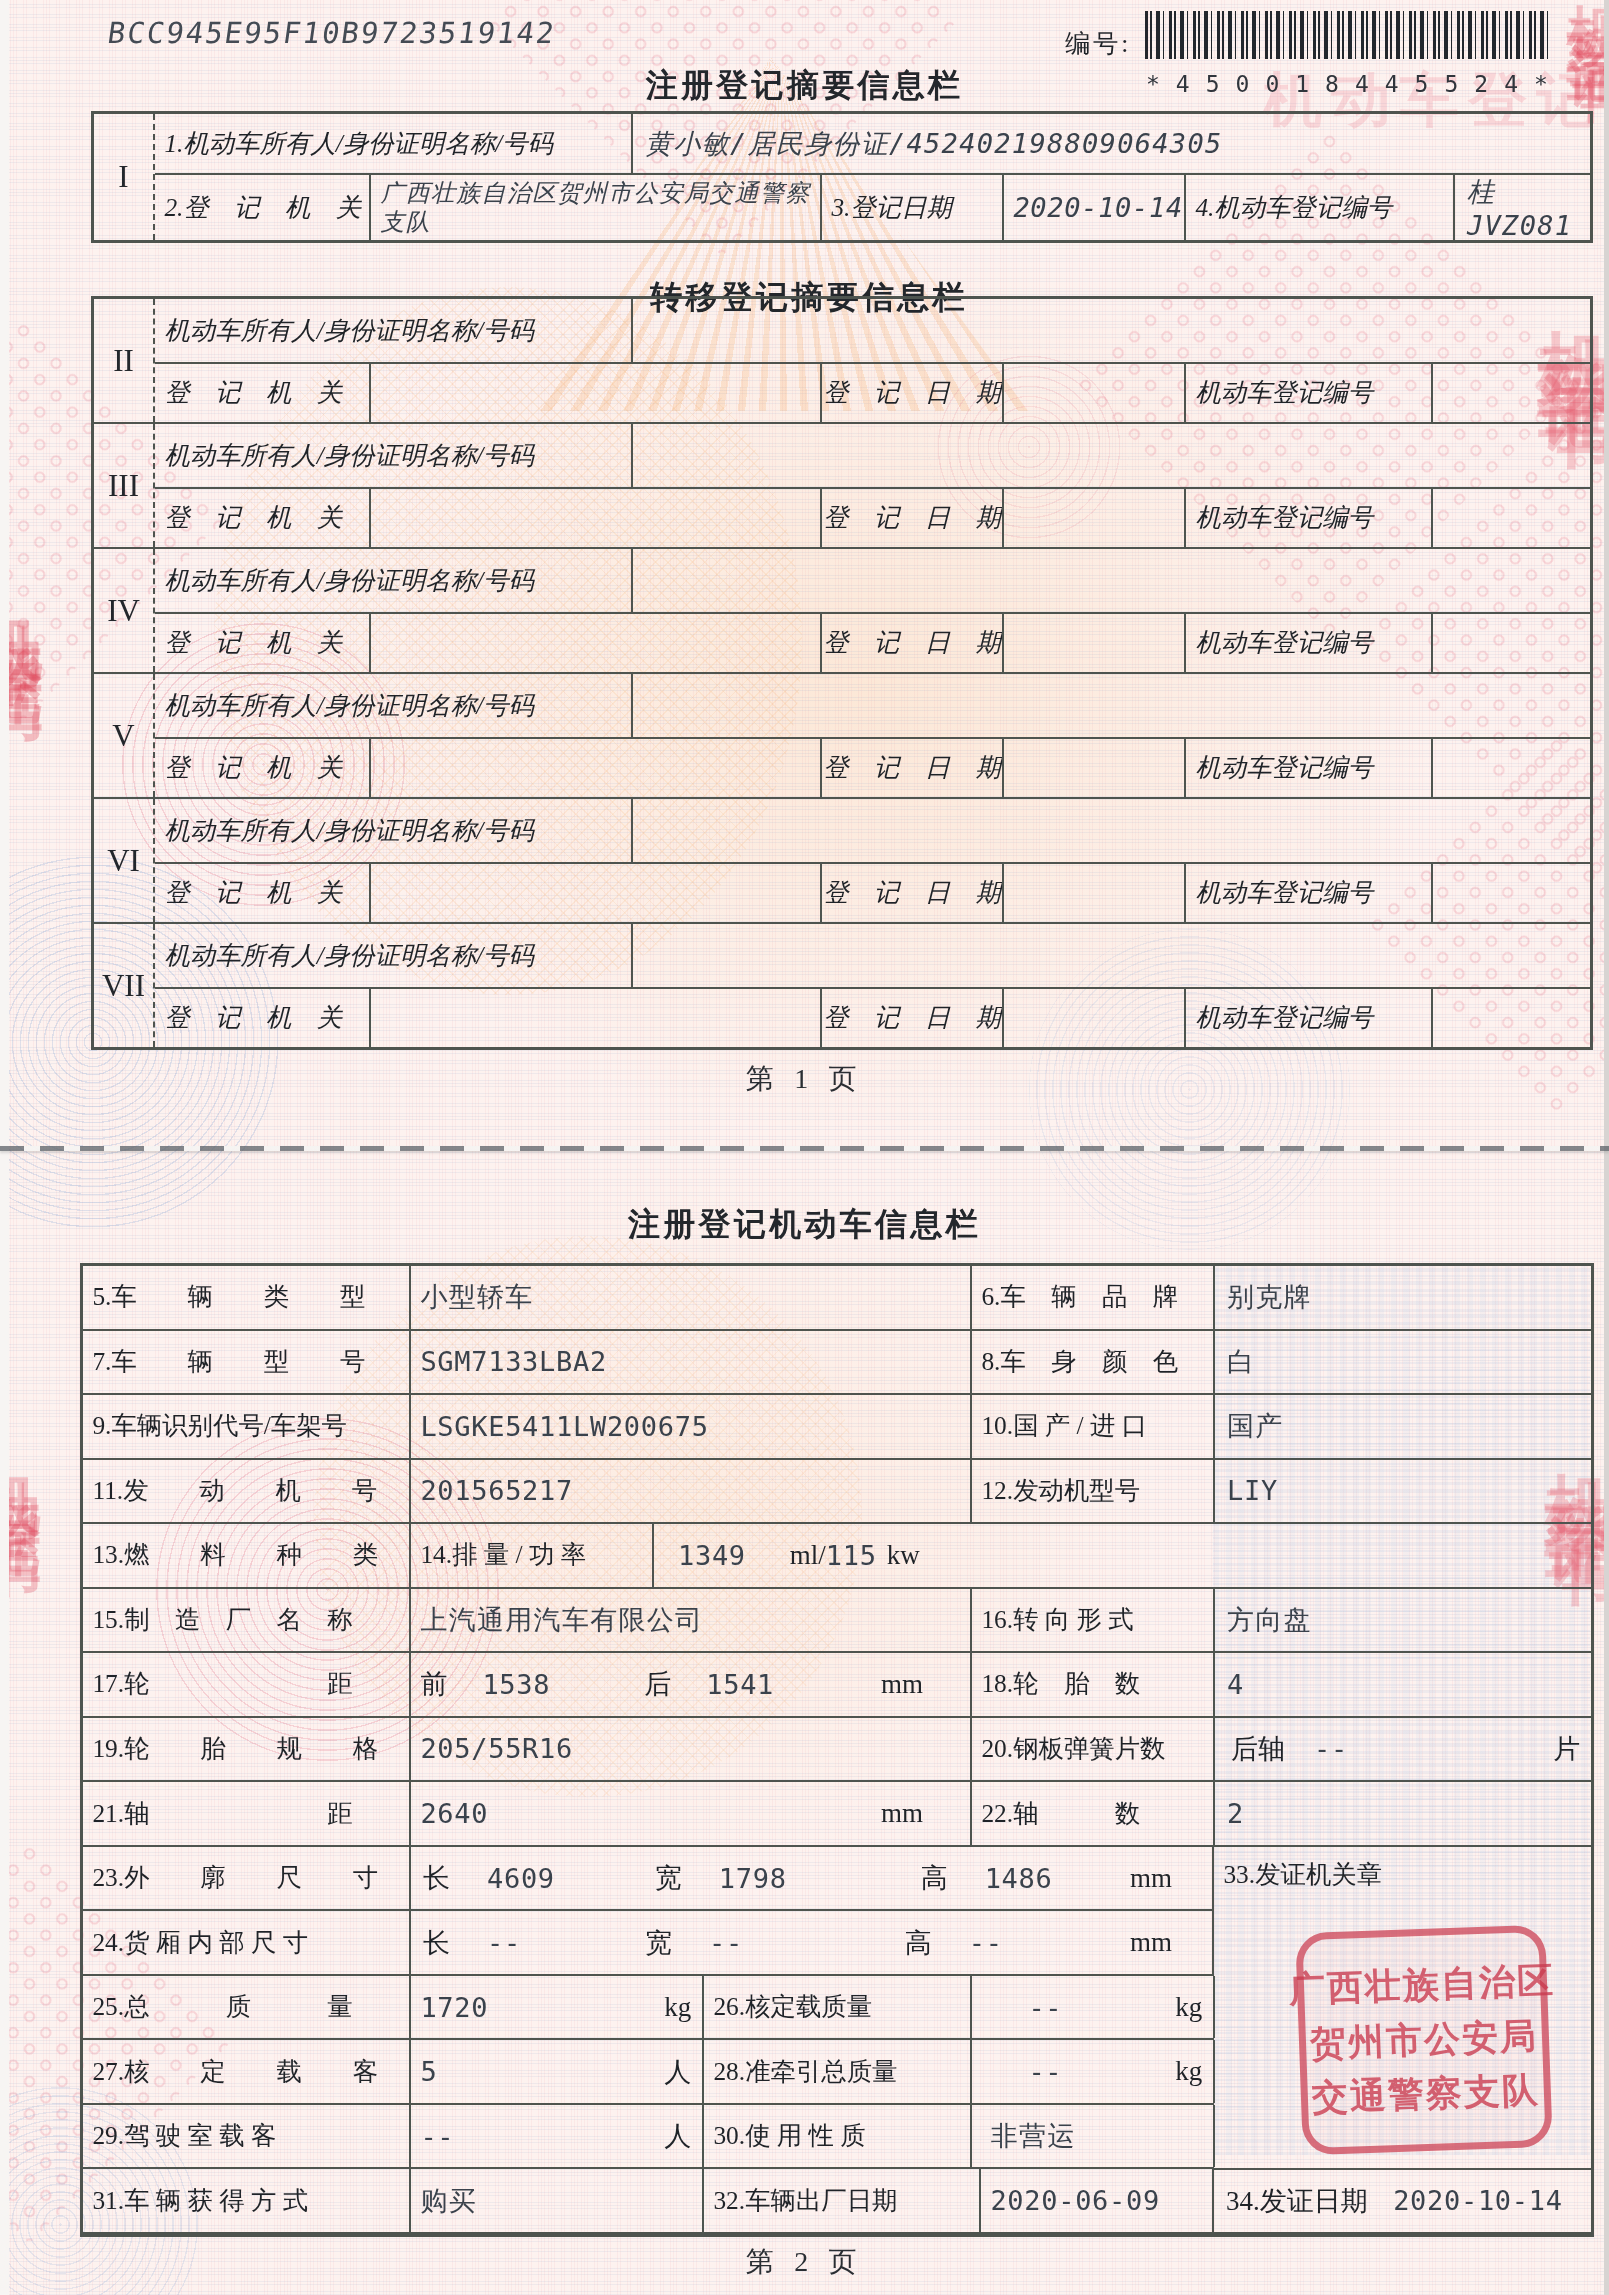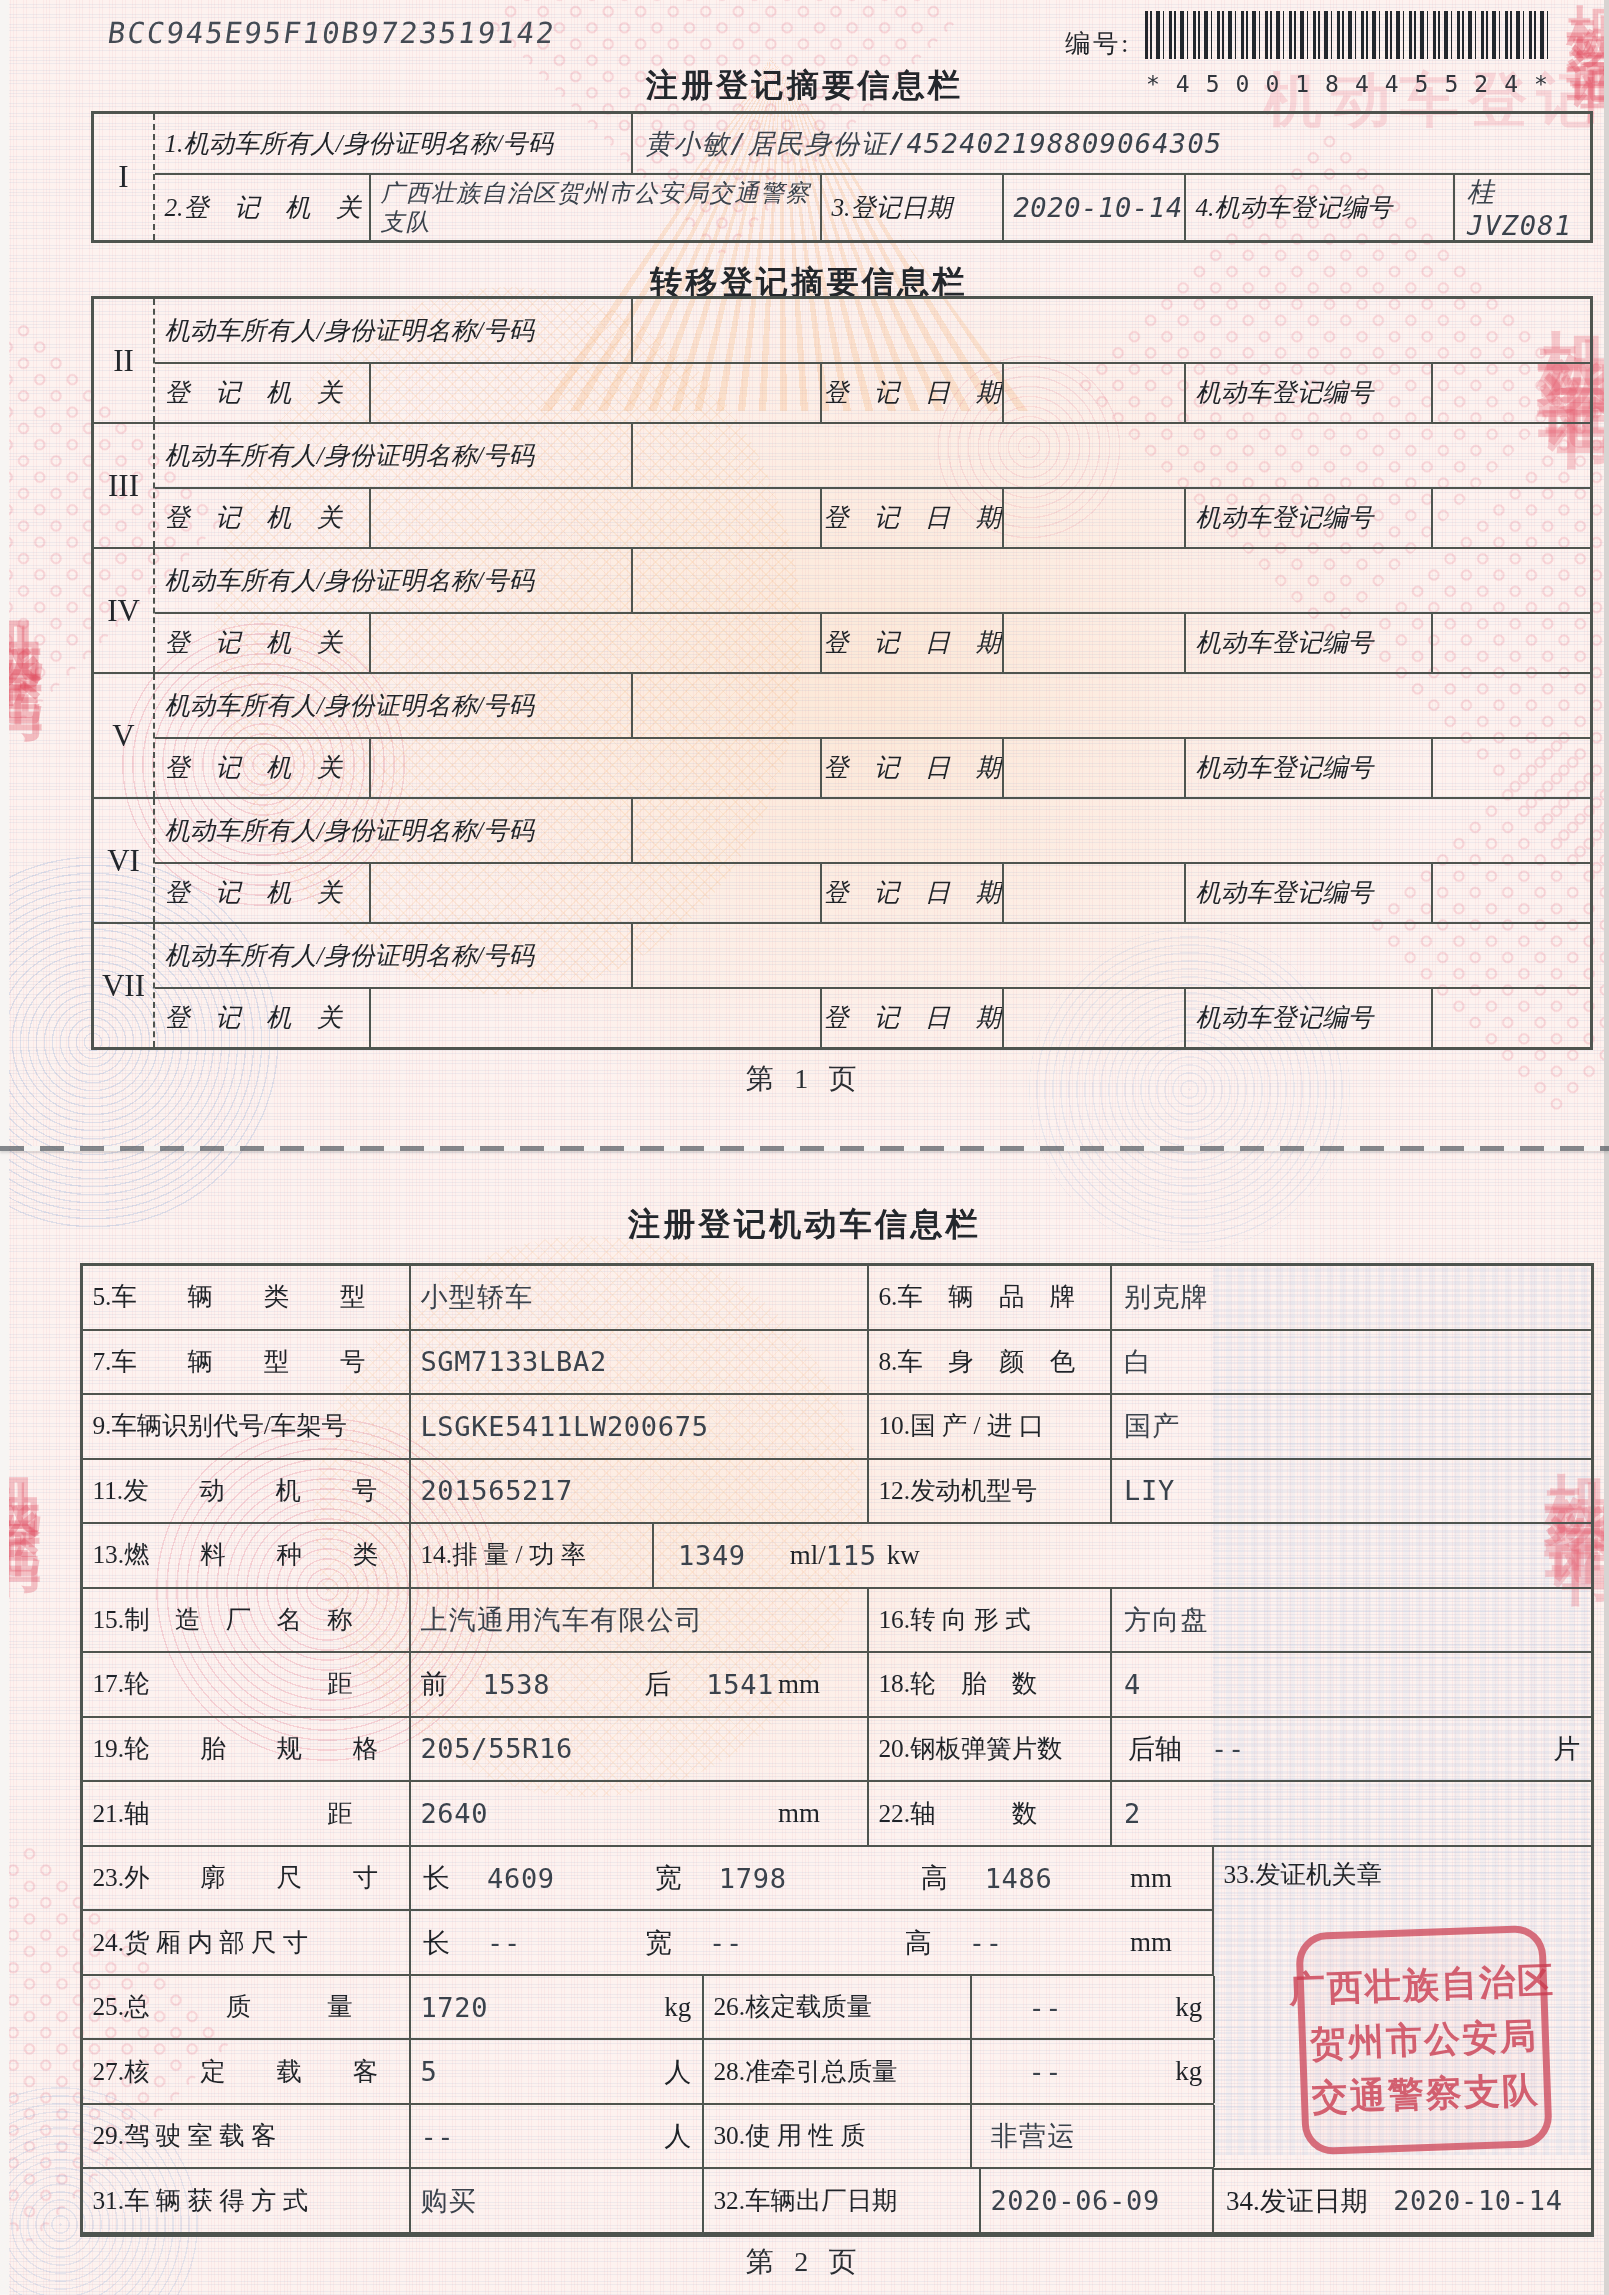--- a/index.html
+++ b/index.html
@@ -71,21 +71,21 @@
   .tsec{flex:1;display:flex;border-bottom:2.7px solid #4e544f;min-height:0;}
   .tsec:last-child{border-bottom:none;}
   .orow{height:65px;border-bottom:2px solid #4e544f;}
   .rrow{flex:1;}
   .w716{width:478px}.w323{width:216px}.w675{width:451px}.w272{width:182px}.w273{width:182px}
   .w403{width:269px}.w370{width:247px}
   .table3{left:80px;top:1263px;width:1514px;height:974px;display:flex;flex-direction:column;}
   .p2row{flex:1 1 0;display:flex;border-bottom:2px solid #4e544f;box-sizing:border-box;min-height:0;text-align:center;}
   .p2row:last-child{border-bottom:none;}
   .p2row.short{width:1131px;}
-  .w491{width:328px}.w839{width:458px}.w363{width:243px}.w438{width:293px}
+  .w491{width:328px}.w839{width:561px}.w363{width:243px}.w438{width:293px}
   .w401{width:268px}.w415{width:277px}.w349{width:233px}
   .dimcell{display:flex;align-items:center;}
   .dimcell .lbl{font-size:27px;}
   .unit-r{margin-left:auto;margin-right:10.7px;}
   .block33{position:absolute;left:1131px;top:581px;width:379px;height:323px;box-sizing:border-box;
     border-bottom:2px solid #4e544f;padding:10.7px 0 0 9.4px;}
   .stamp{position:absolute;left:1299px;top:1929px;width:250px;height:222px;box-sizing:border-box;
     border:7.3px solid rgba(204,62,82,.72);border-radius:31px;transform:rotate(-2deg);
     display:flex;flex-direction:column;align-items:center;justify-content:center;gap:5.3px;
     background:rgba(240,150,160,.06);}
@@ -160,21 +160,21 @@
         <div class="cell w403">
             <span class="lbl">4.机动车登记编号</span>
           </div>
         <div class="cell fill">
             <span class="val cn">桂JVZ081</span>
           </div>
       </div>
     </div>
   </div>
 
-  <div class="title" style="top:261px;margin-left:9px;">转移登记摘要信息栏</div>
+  <div class="title" style="top:276px;margin-left:9px;">转移登记摘要信息栏</div>
 
   <div class="t table2">
 
     <div class="tsec">
       <div class="numcol">
           <span class="numeral">II</span>
         </div>
       <div class="tbody">
         <div class="trow orow">
           <div class="cell w716">

